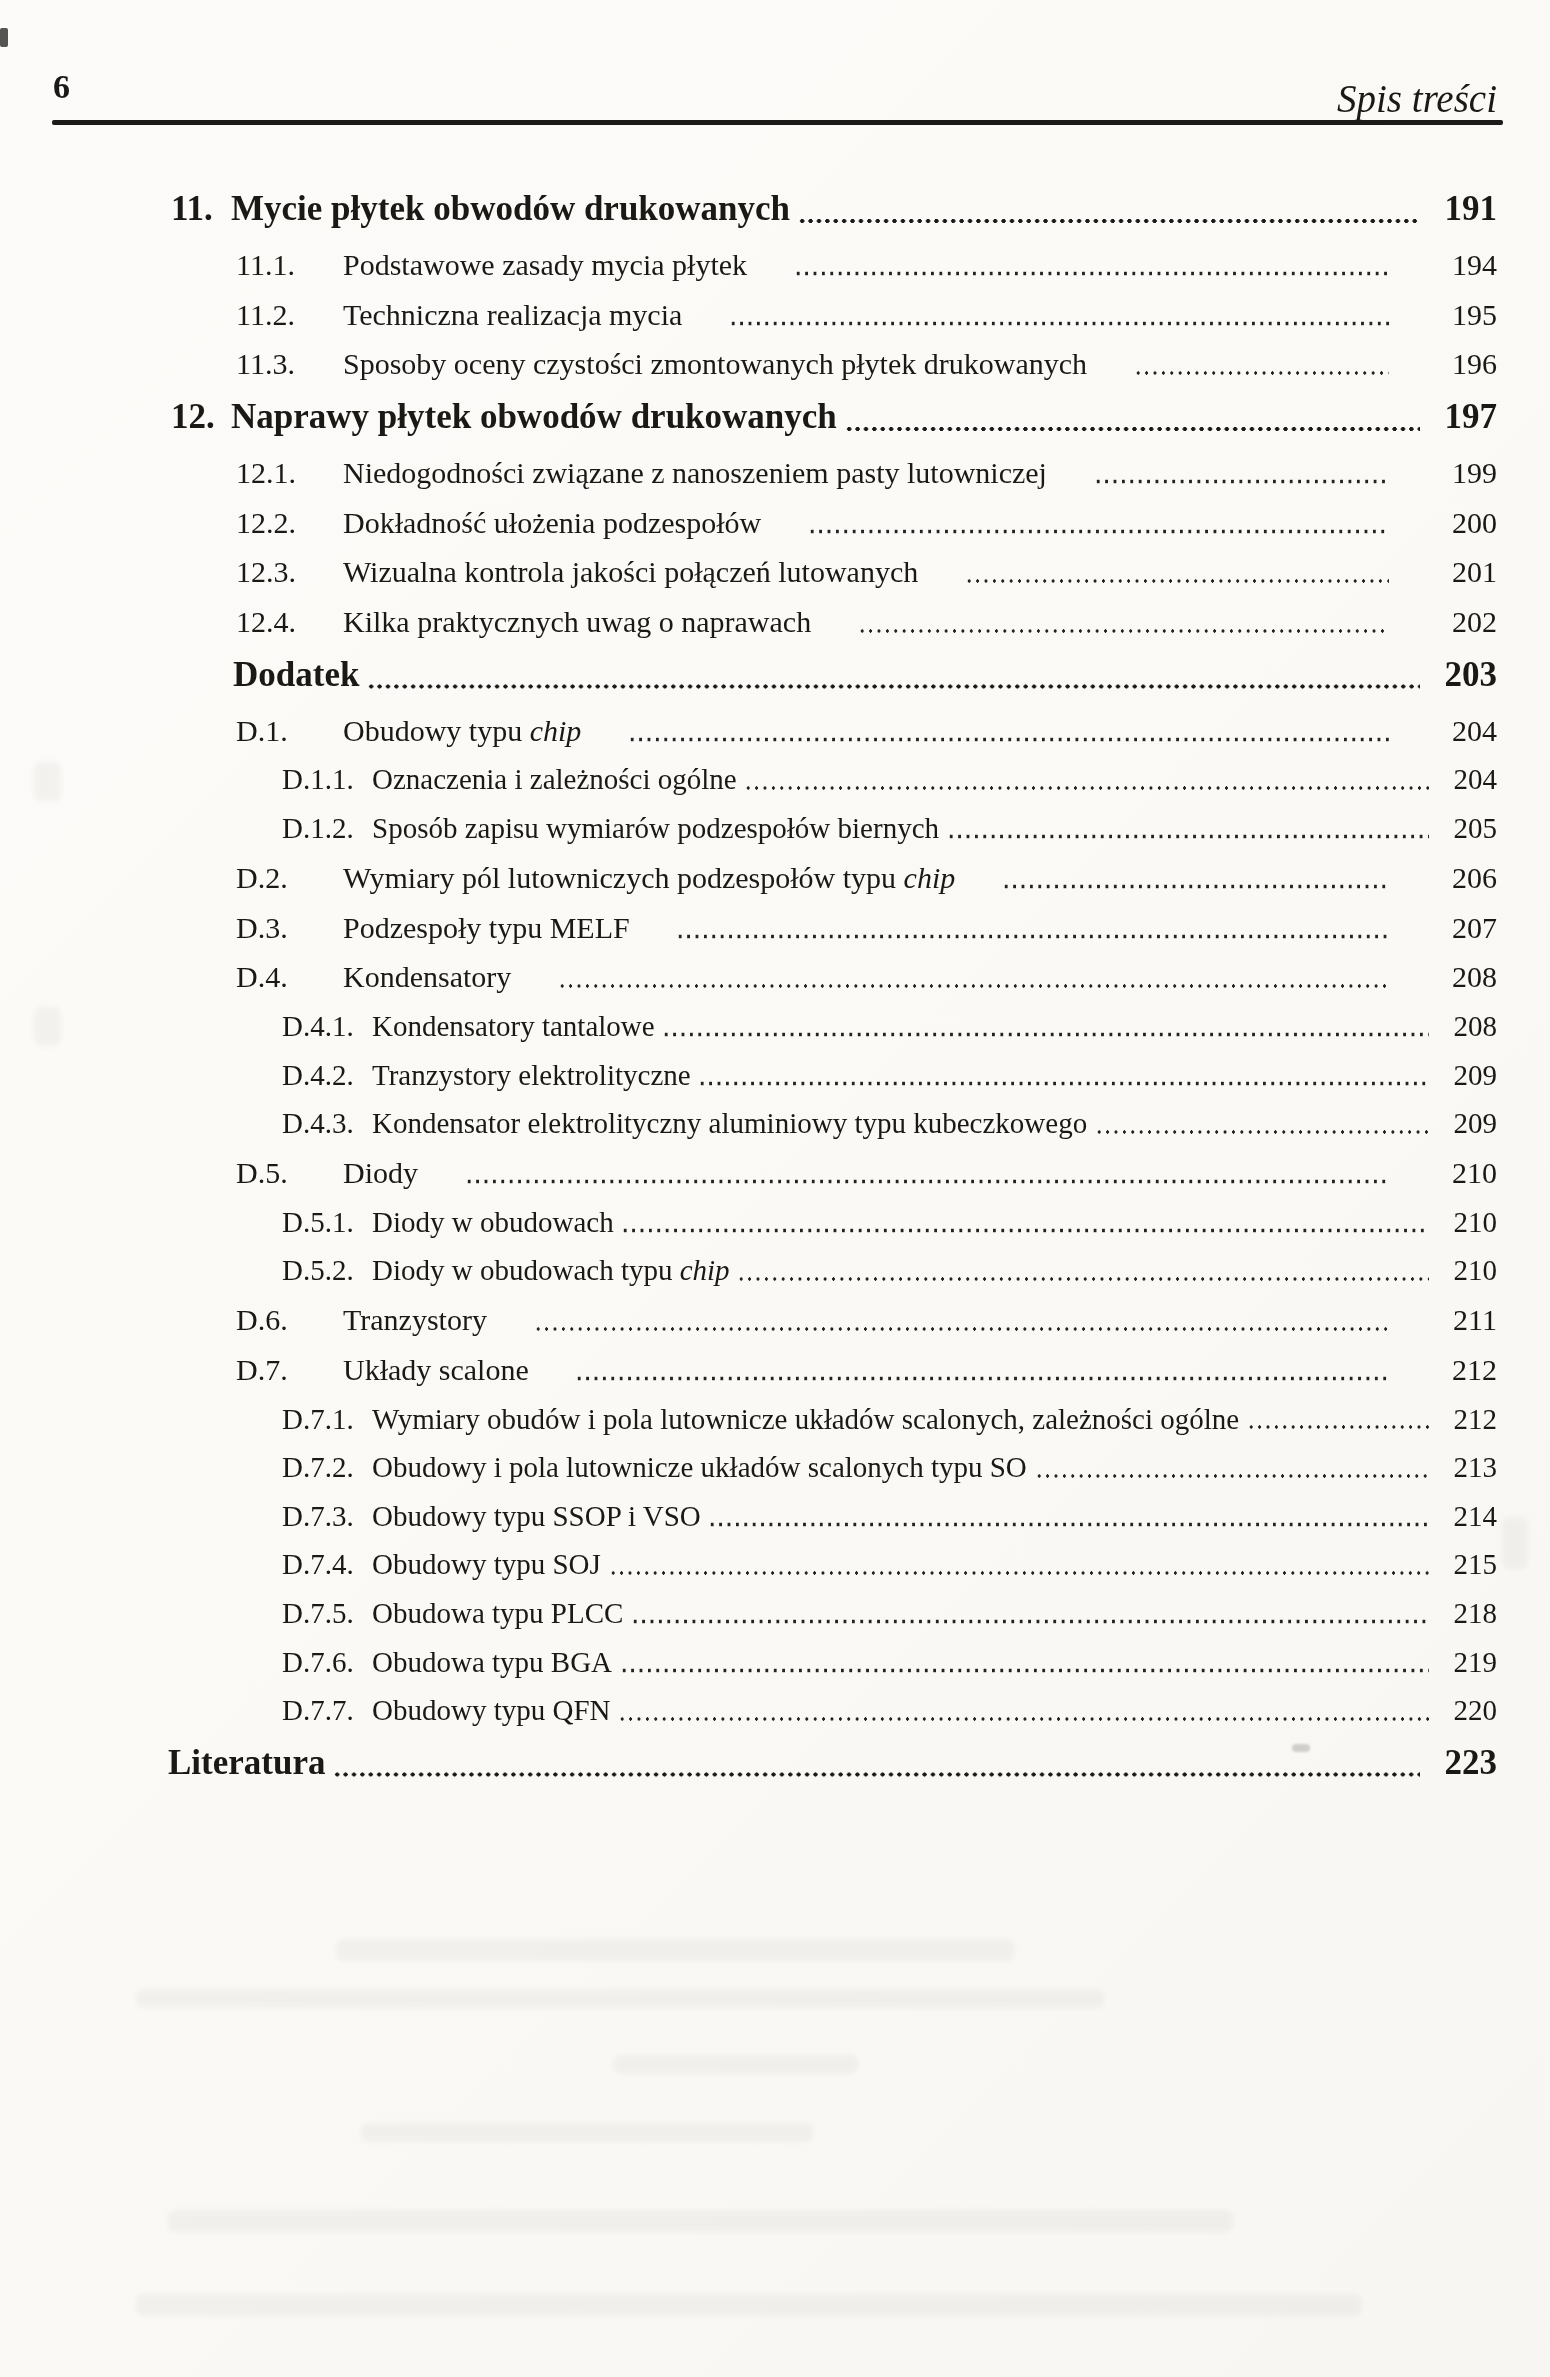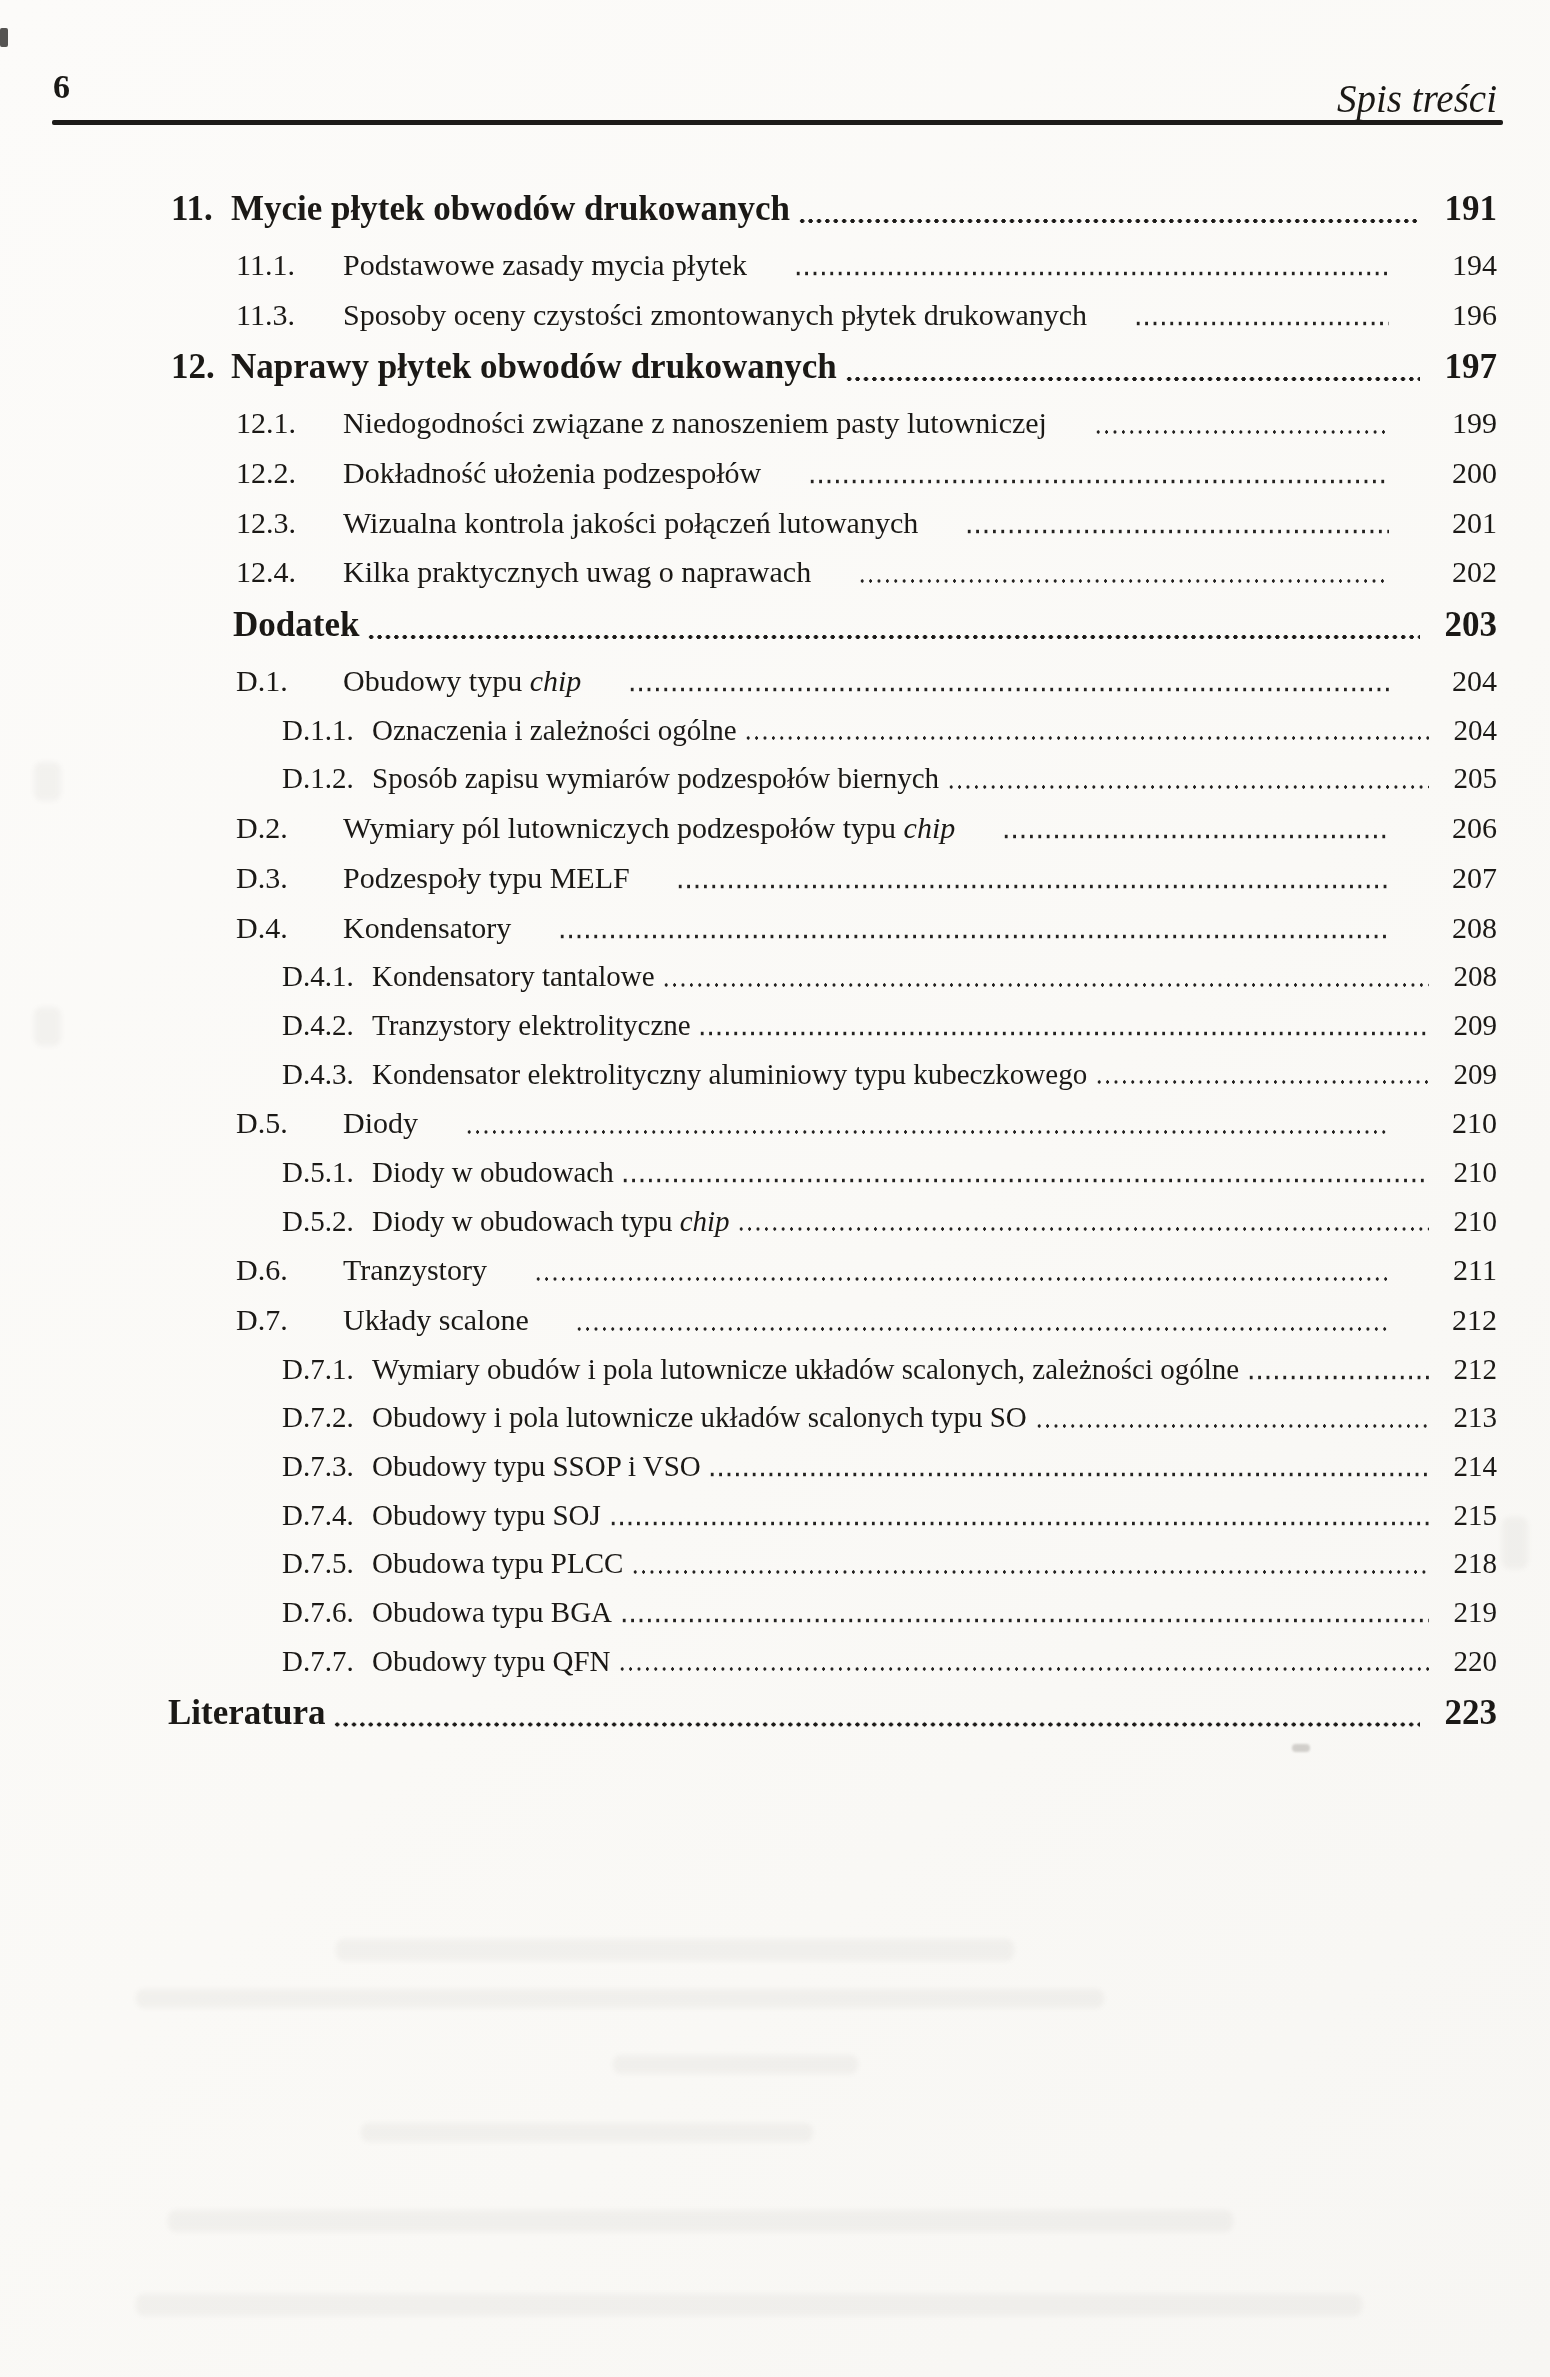--- a/index.html
+++ b/index.html
@@ -102,20 +102,26 @@
         <span class="num">11.</span>
         <span class="title">Mycie płytek obwodów drukowanych</span>
         <div class="leader"></div>
         <span class="pg">191</span>
       </div>
       <div class="row level-sub">
         <span class="num">11.1.</span>
         <span class="title">Podstawowe zasady mycia płytek</span>
         <div class="leader"></div>
         <span class="pg">194</span>
+      </div>
+      <div class="row level-sub">
+        <span class="num">11.2.</span>
+        <span class="title">Techniczna realizacja mycia</span>
+        <div class="leader"></div>
+        <span class="pg">195</span>
       </div>
       <div class="row level-sub">
         <span class="num">11.3.</span>
         <span class="title">Sposoby oceny czystości zmontowanych płytek drukowanych</span>
         <div class="leader"></div>
         <span class="pg">196</span>
       </div>
       <div class="row level-chapter bold">
         <span class="num">12.</span>
         <span class="title">Naprawy płytek obwodów drukowanych</span>

